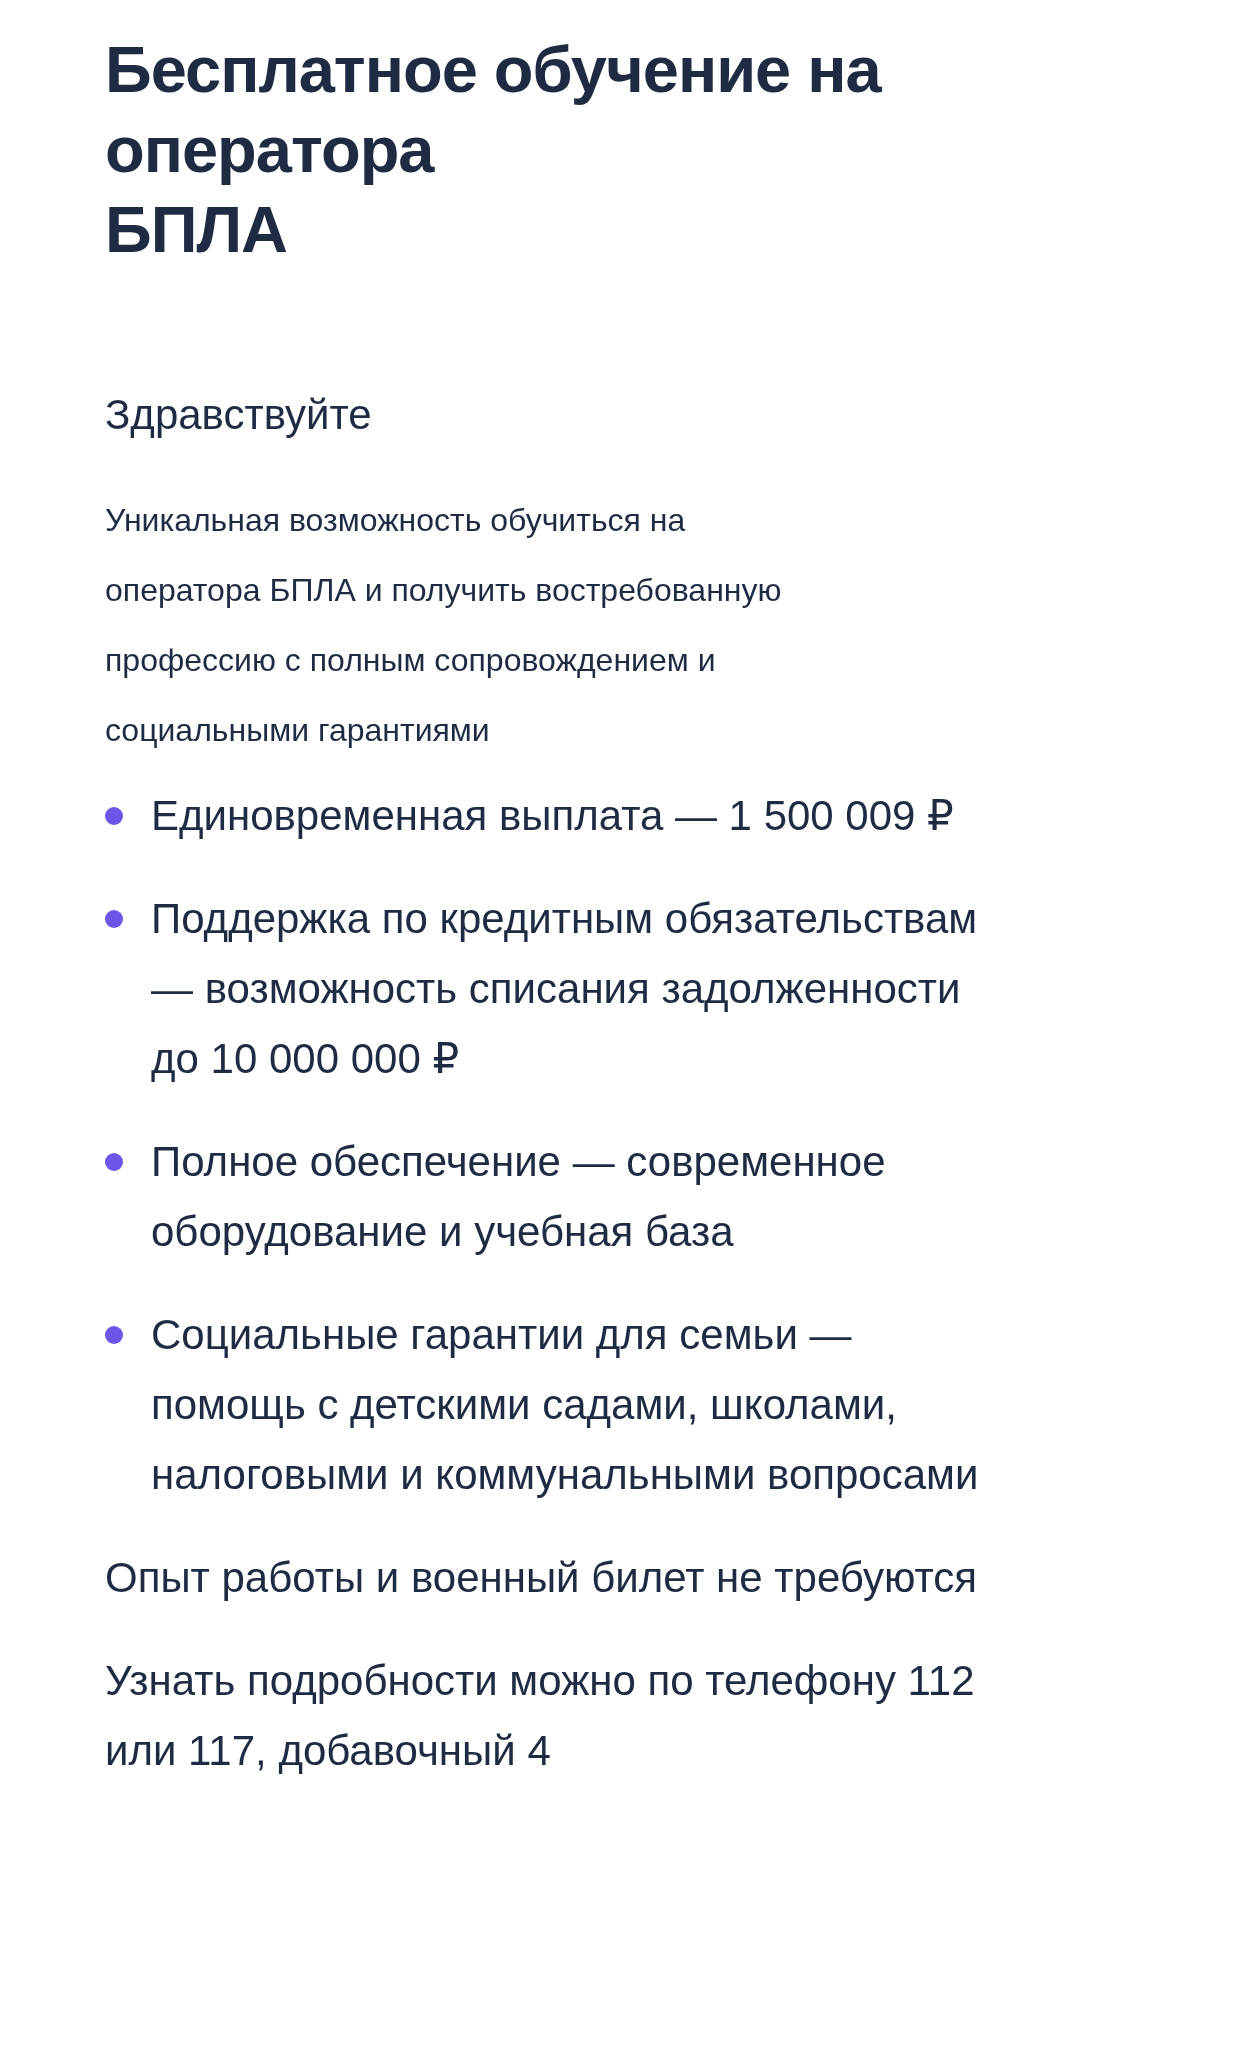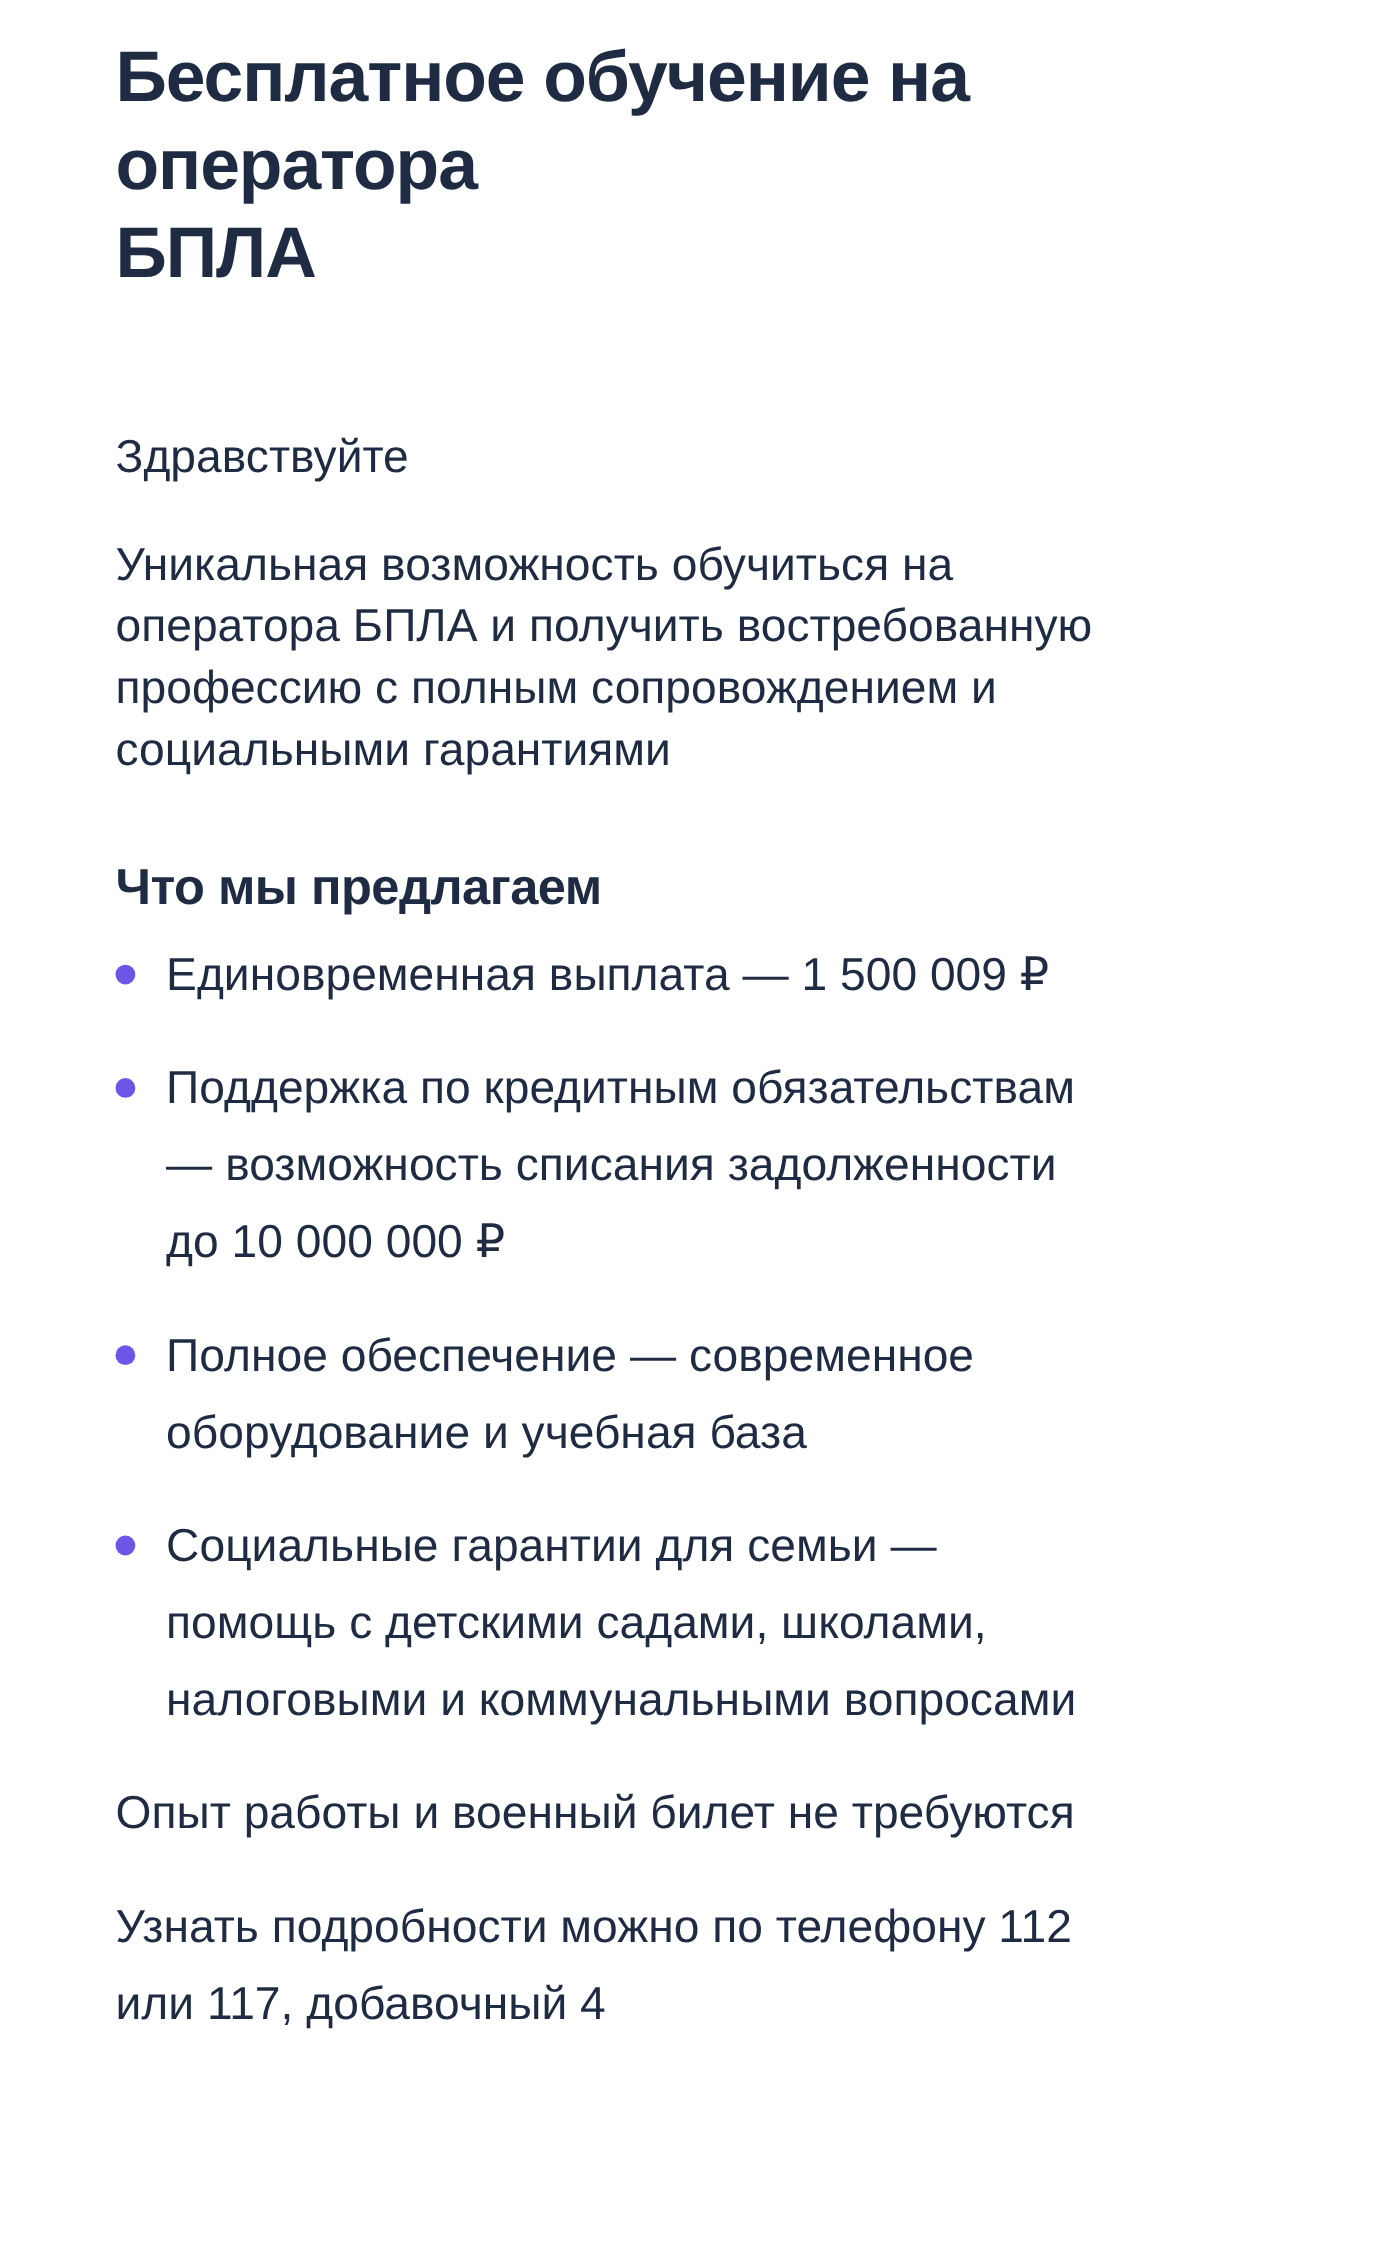--- a/index.html
+++ b/index.html
@@ -30,22 +30,22 @@
     font-weight: 700;
     letter-spacing: -1px;
   }
   .greeting {
     margin: 110px 0 0 0;
     font-size: 42px;
     line-height: 70px;
   }
   .intro {
     margin: 35px 0 0 0;
-    font-size: 42px;
-    line-height: 56px;
+    font-size: 32px;
+    line-height: 70px;
   }
   .offers-heading {
     margin: 68px 0 0 0;
     font-size: 46px;
     line-height: 58px;
     font-weight: 700;
     letter-spacing: -0.5px;
   }
   ul.offers {
     list-style: none;
@@ -89,21 +89,20 @@
   <h1 class="title pre">Бесплатное обучение на оператора
 БПЛА</h1>
 
   <p class="greeting">Здравствуйте</p>
 
   <p class="intro pre">Уникальная возможность обучиться на
 оператора БПЛА и получить востребованную
 профессию с полным сопровождением и
 социальными гарантиями</p>
 
-  <h2 class="offers-heading">Что мы предлагаем</h2>
 
   <ul class="offers">
     <li>
       <span class="dot"></span>
       <span class="pre">Единовременная выплата — 1 500 009 ₽</span>
     </li>
     <li>
       <span class="dot"></span>
       <span class="pre">Поддержка по кредитным обязательствам
 — возможность списания задолженности

